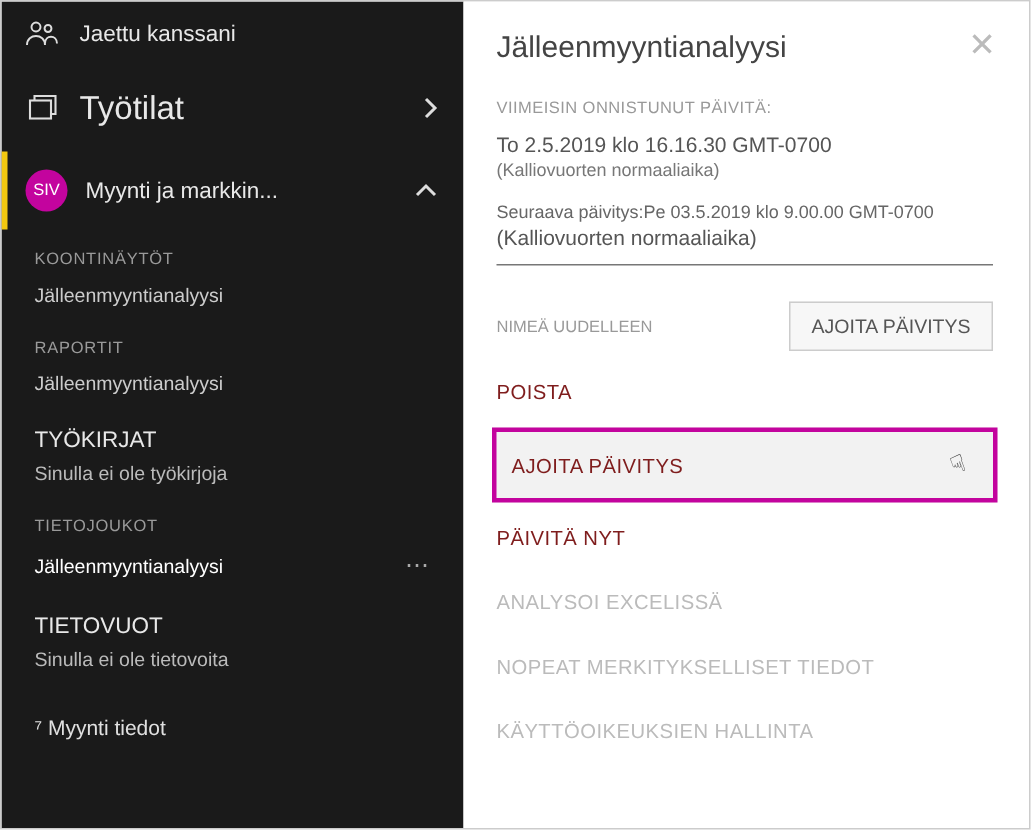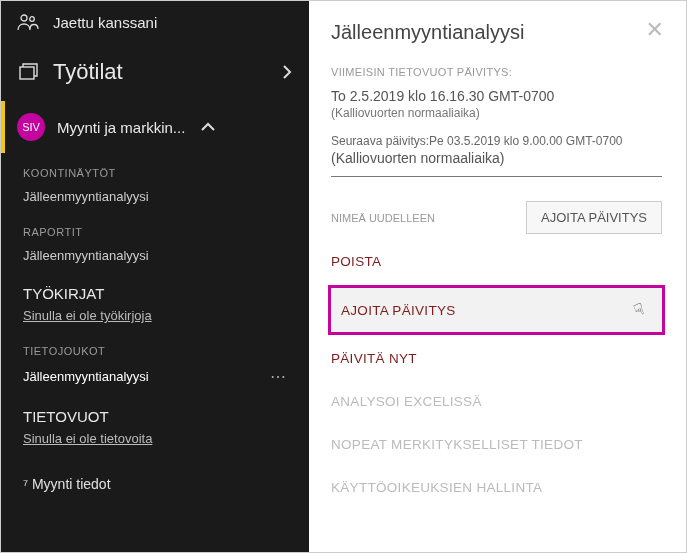--- a/index.html
+++ b/index.html
@@ -2,31 +2,31 @@
 <html><head>
 <meta charset="utf-8">
 <style>
 * { margin: 0; padding: 0; box-sizing: border-box; font-family: "Segoe UI", Arial, sans-serif; }
 body { width: 687px; height: 553px; display: flex; background: #fff; overflow: hidden; border: 1px solid #ccc; }
 
 .sidebar { width: 308px; background: #1a1a1a; color: #d0d0d0; display: flex; flex-direction: column; }
 .side-row { display: flex; align-items: center; padding: 12px 16px; gap: 14px; font-size: 15px; color: #e8e8e8; }
 .side-row.workspaces { font-size: 22px; font-weight: 300; padding: 16px 16px; justify-content: space-between; }
 .side-row.workspaces .left { display: flex; align-items: center; gap: 14px; }
-.side-row.current { border-left: 4px solid #f2c811; padding-left: 12px; }
+.side-row.current { border-left: 4px solid #f2c811; padding-left: 12px; justify-content: space-between; }
 .side-row.current .left { display: flex; align-items: center; gap: 12px; }
 .avatar { width: 28px; height: 28px; border-radius: 50%; background: #c3049e; color: #fff; font-size: 11px; display: flex; align-items: center; justify-content: center; font-weight: 400; }
 
 .section-label { font-size: 11px; letter-spacing: 0.5px; color: #9a9a9a; padding: 14px 22px 4px; text-transform: uppercase; }
 .section-item { font-size: 13px; color: #cccccc; padding: 6px 22px 8px; display: flex; justify-content: space-between; align-items: center; }
 .section-item.selected { color: #fff; }
 .dots { color: #aaa; font-size: 16px; letter-spacing: 1px; }
 
 .section-title { font-size: 15px; color: #e8e8e8; padding: 14px 22px 2px; }
-.section-sub { font-size: 13px; color: #bbbbbb; padding: 4px 22px 8px; text-decoration: underline; }
+.section-sub { font-size: 13px; color: #bbbbbb; padding: 4px 22px 8px; }
 
 .footer { font-size: 14px; color: #e0e0e0; padding: 16px 22px; margin-top: 6px; }
 
 .panel { flex: 1; background: #fff; position: relative; padding: 20px 24px 0 22px; color: #333; }
 .close { position: absolute; top: 18px; right: 22px; color: #bbb; font-size: 22px; cursor: pointer; line-height: 1; }
 .panel-title { font-size: 20px; font-weight: 400; color: #444; margin-bottom: 22px; }
 .meta-label { font-size: 11px; color: #999; letter-spacing: 0.3px; margin-bottom: 10px; }
 .meta-line1 { font-size: 14px; color: #555; margin-bottom: 2px; }
 .meta-line1b { font-size: 12px; color: #777; margin-bottom: 14px; }
 .meta-line2 { font-size: 12px; color: #666; margin-bottom: 2px; }
@@ -117,21 +117,21 @@
   <div class="section-title">TIETOVUOT</div>
   <div class="section-sub">Sinulla ei ole tietovoita</div>
 
   <div class="footer">⁷ Myynti tiedot</div>
 </div>
 
 <div class="panel">
   <div class="close">✕</div>
   <div class="panel-title">Jälleenmyyntianalyysi</div>
 
-  <div class="meta-label">VIIMEISIN TIETOVUOT PÄIVITYS:</div>
+  <div class="meta-label">VIIMEISIN ONNISTUNUT PÄIVITÄ:</div>
   <div class="meta-line1">To 2.5.2019 klo 16.16.30 GMT-0700</div>
   <div class="meta-line1b">(Kalliovuorten normaaliaika)</div>
   <div class="meta-line2">Seuraava päivitys:Pe 03.5.2019 klo 9.00.00 GMT-0700</div>
   <div class="meta-line3">(Kalliovuorten normaaliaika)</div>
   <hr class="hr">
 
   <div class="actions">
     <div class="rename-row">
       <span class="rename-label">NIMEÄ UUDELLEEN</span>
       <button class="sched-btn">AJOITA PÄIVITYS</button>

